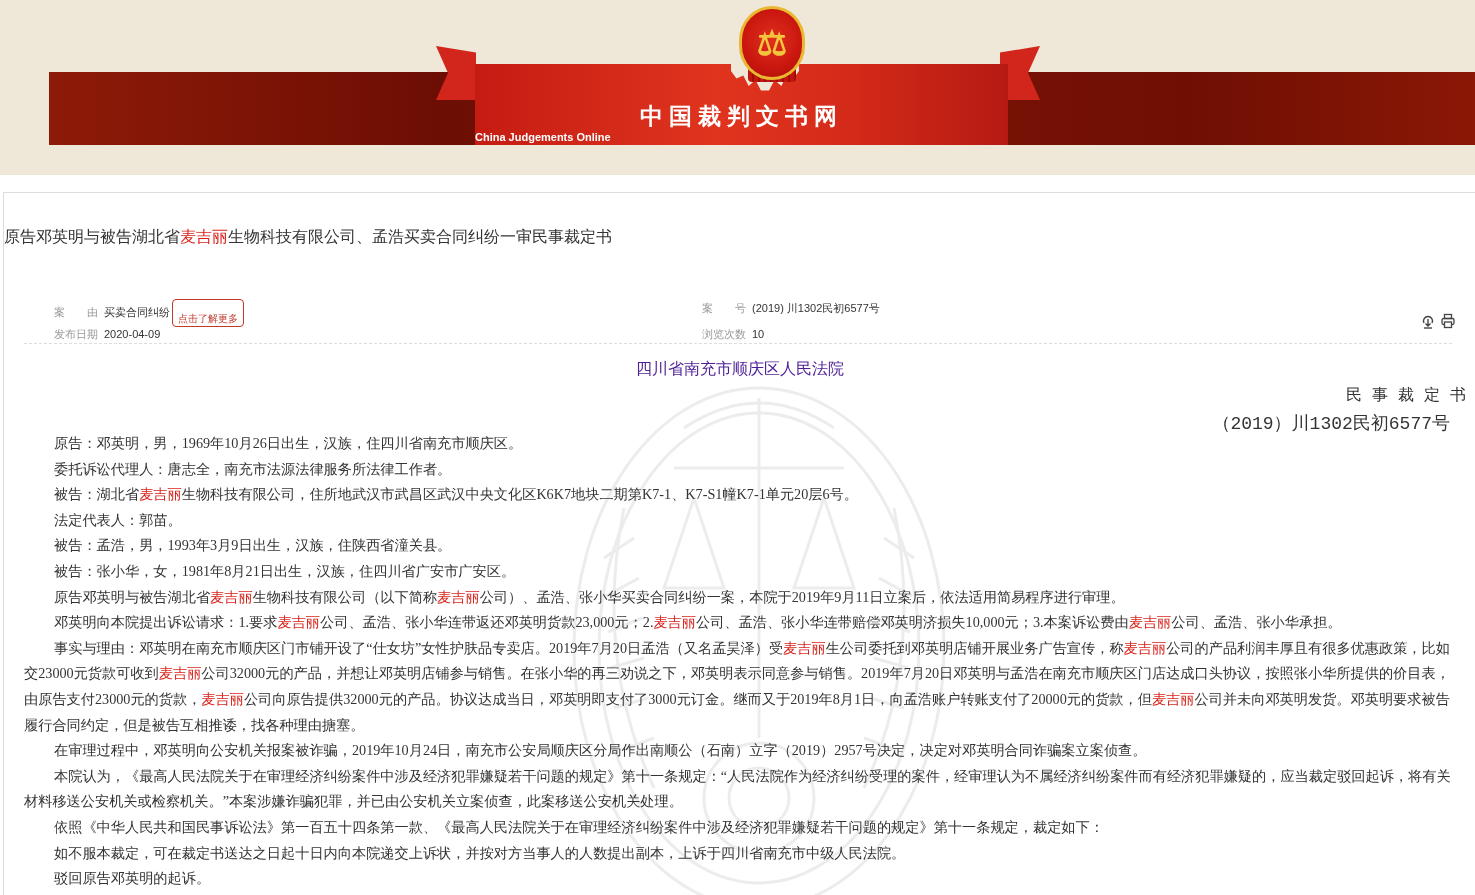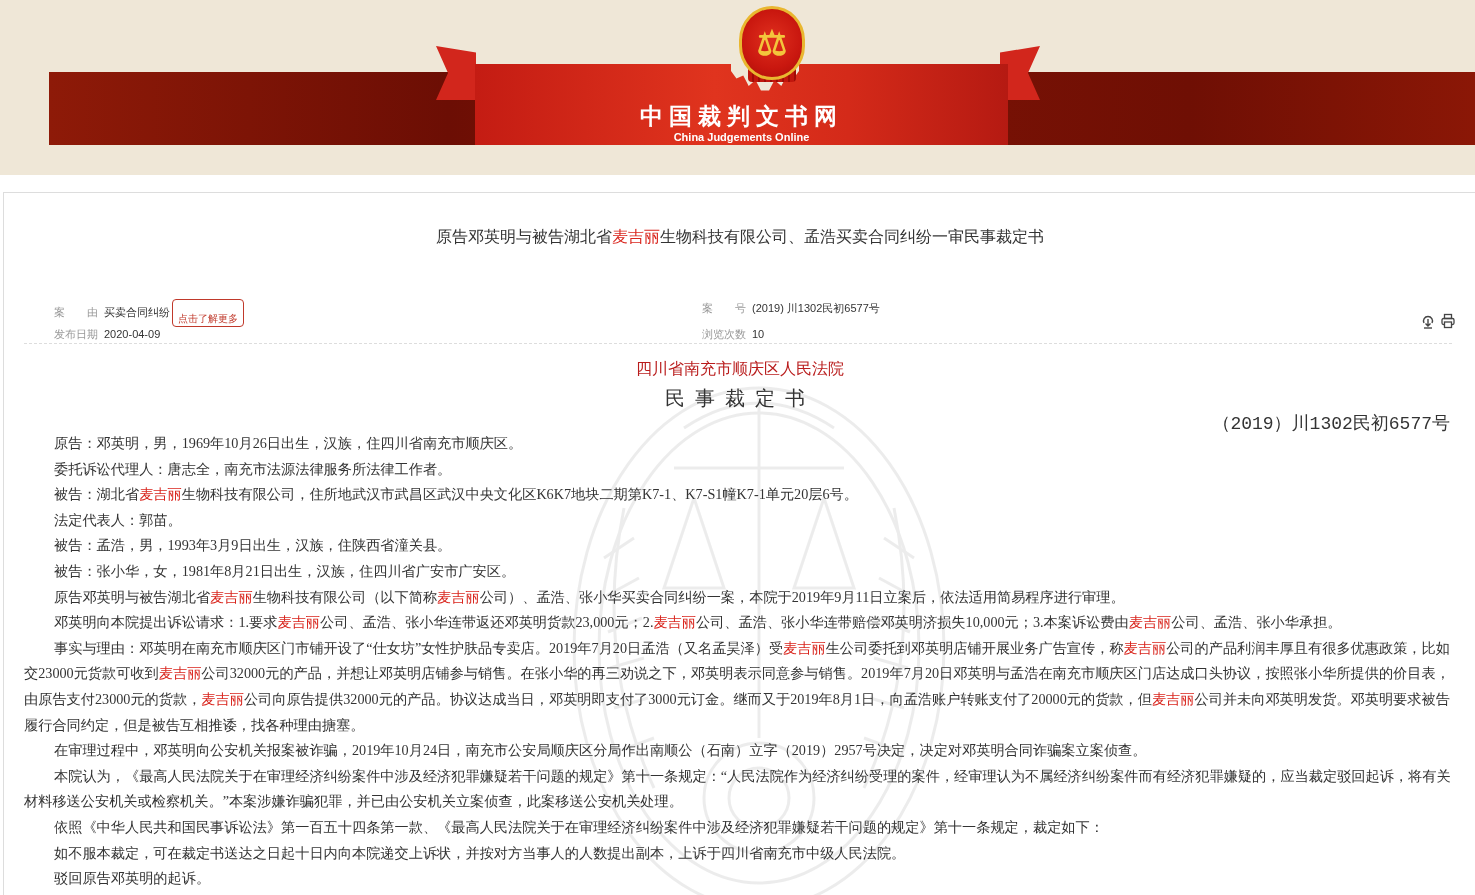--- a/index.html
+++ b/index.html
@@ -18,44 +18,44 @@
   .gear { position:absolute; left:731px; top:62px; width:68px; height:30px; background:#efe7d7;
           clip-path:polygon(0 0,100% 0,100% 30%,92% 55%,82% 45%,74% 80%,64% 60%,56% 95%,44% 95%,36% 60%,26% 80%,18% 45%,8% 55%,0 30%); }
   .emblem { position:absolute; left:739px; top:6px; width:66px; height:74px; border-radius:50% / 46%;
             background:radial-gradient(circle at 50% 45%,#e0301e 0%,#c9170f 60%,#a70e08 100%);
             border:3px solid #e9b730; display:flex; align-items:center; justify-content:center; }
   .emblem-glyph { color:#f3c53c; font-size:34px; font-family:"DejaVu Serif",serif; font-weight:bold; line-height:1; }
   .emblem-tassel { position:absolute; left:748px; top:68px; width:48px; height:14px;
                    background:repeating-linear-gradient(90deg,#c1160d 0 4px,#9f0c06 4px 6px); border-radius:0 0 4px 4px; }
   .site-title { position:absolute; left:475px; top:101px; width:533px; text-align:center; color:#fff;
                 font-size:23px; font-weight:bold; letter-spacing:6px; font-family:Liberation Mono, monospace; }
-  .site-sub { position:absolute; left:475px; top:131px; width:533px; text-align:center; color:#fff;
+  .site-sub { position:absolute; left:475px; top:131px; width:533px; text-align:left; color:#fff;
               font-size:11px; font-family:"Liberation Sans",sans-serif; font-weight:bold; }
 
   
   .card { position:absolute; left:3px; top:192px; width:1472px; height:703px;
           border:1px solid #ddd; border-right:none; border-bottom:none; background:#fff; overflow:hidden; }
-  .doc-title { position:absolute; left:0; top:34px; width:1472px; text-align:center;
+  .doc-title { position:absolute; left:0; top:34px; width:1472px; text-align:left;
                font-size:16px; color:#333; }
   .hl { color:#d9251d; }
 
   .meta { position:absolute; font-size:11px; color:#333; font-family:"Liberation Sans",sans-serif; white-space:nowrap; }
   .meta .k { color:#999; margin-right:6px; }
   .tag { display:inline-block; margin-left:2px; padding:13px 5px; height:13px; line-height:11px; font-size:10px;
          color:#c0392b; border:1px solid #c0392b; border-radius:4px; vertical-align:middle; cursor:pointer; }
   .meta-icons { position:absolute; left:1416px; top:120px; display:flex; gap:4px; }
   .icon-btn { width:16px; height:16px; cursor:pointer; }
   .divider { position:absolute; left:20px; top:150px; width:1428px; border-top:1px dashed #ddd; }
 
   
   .watermark { position:absolute; left:560px; top:165px; width:390px; height:560px; opacity:0.18; pointer-events:none; }
 
   
-  .court { position:absolute; left:0; top:166px; width:1472px; text-align:center; font-size:16px; color:#b91c1c; }
-  .doctype { position:absolute; left:0; top:192px; width:1472px; text-align:center; font-size:20px; color:#333; letter-spacing:10px; }
+  .court { position:absolute; left:0; top:166px; width:1472px; text-align:center; font-size:16px; color:#4c1d95; }
+  .doctype { position:absolute; left:0; top:192px; width:1472px; text-align:right; font-size:16px; color:#333; letter-spacing:10px; }
   .caseno { position:absolute; right:25px; top:218px; font-size:18px; font-family:Liberation Mono, monospace; color:#333; }
 
   .body { position:absolute; left:20px; top:238px; width:1430px;
           font-size:14.2px; line-height:25.6px; color:#333; font-family:Liberation Serif, serif; }
   .body p { margin:0; }
   .body p.i1 { padding-left:30px; }
   .body p.ind { text-indent:30px; }
 </style>
 </head>
 <body>

